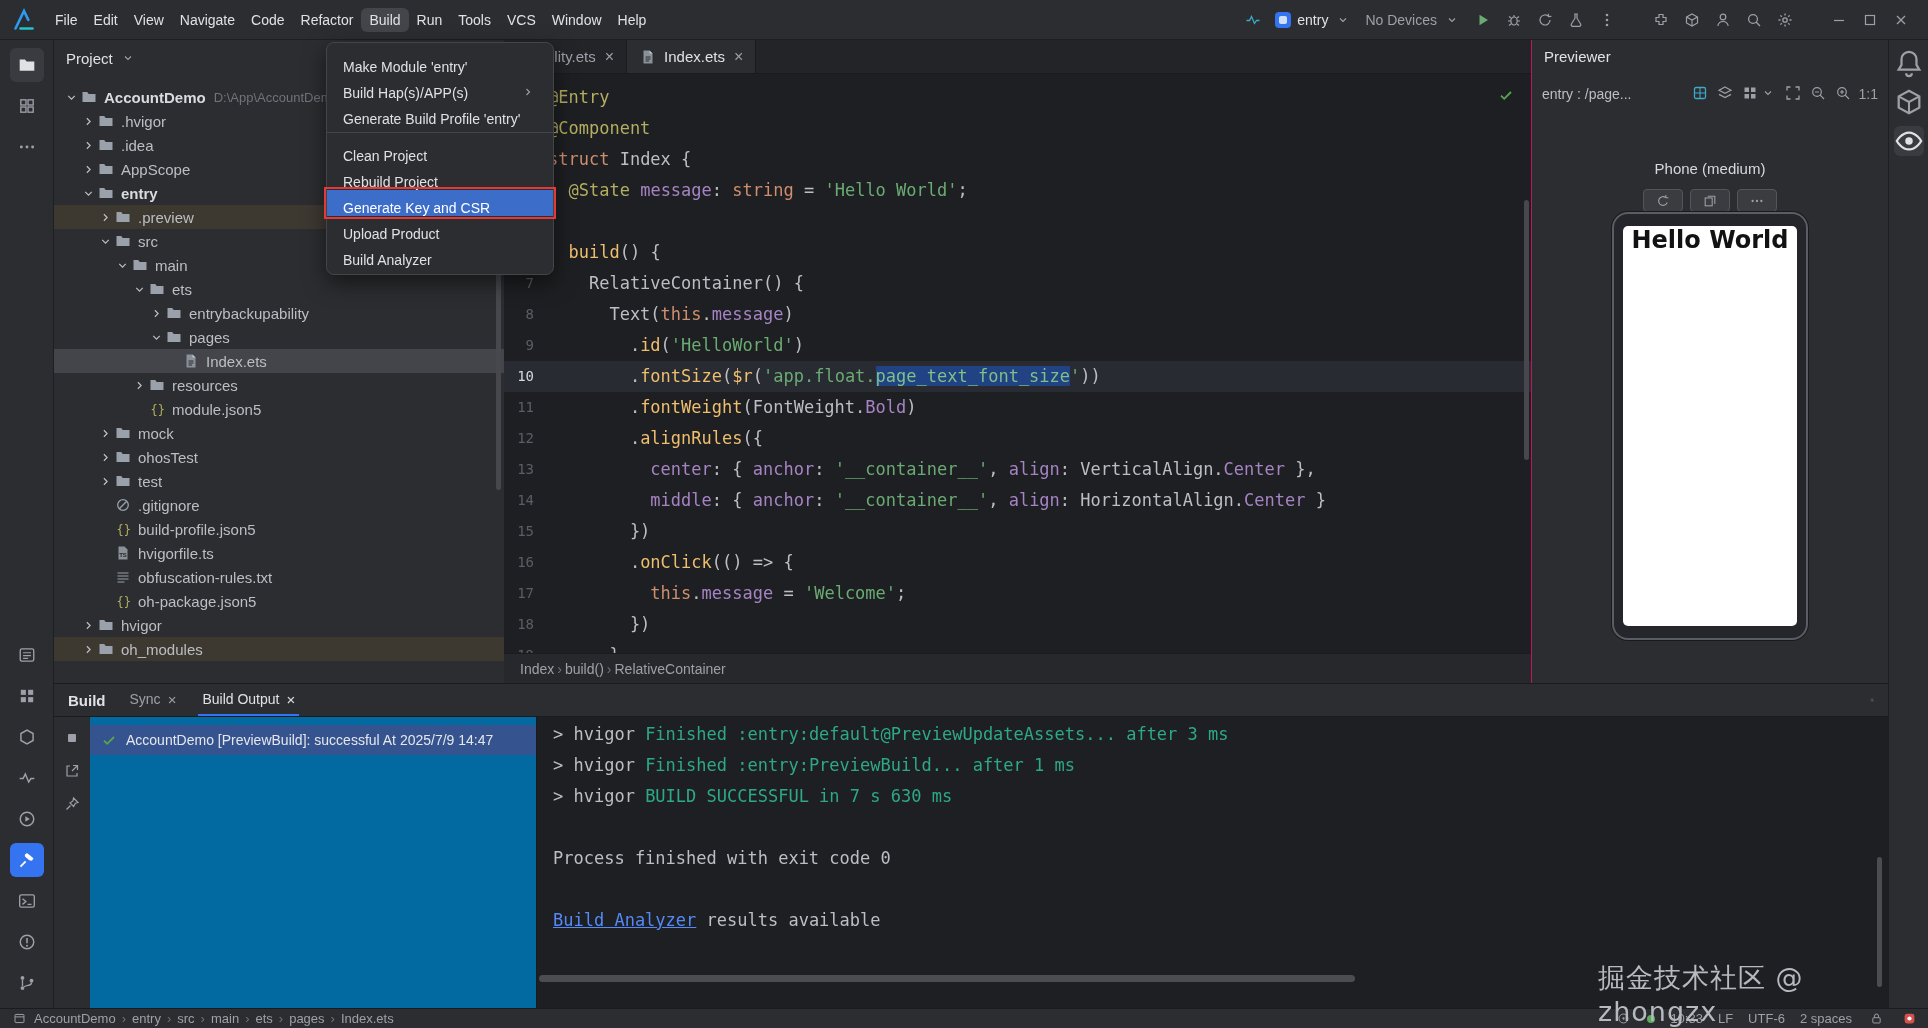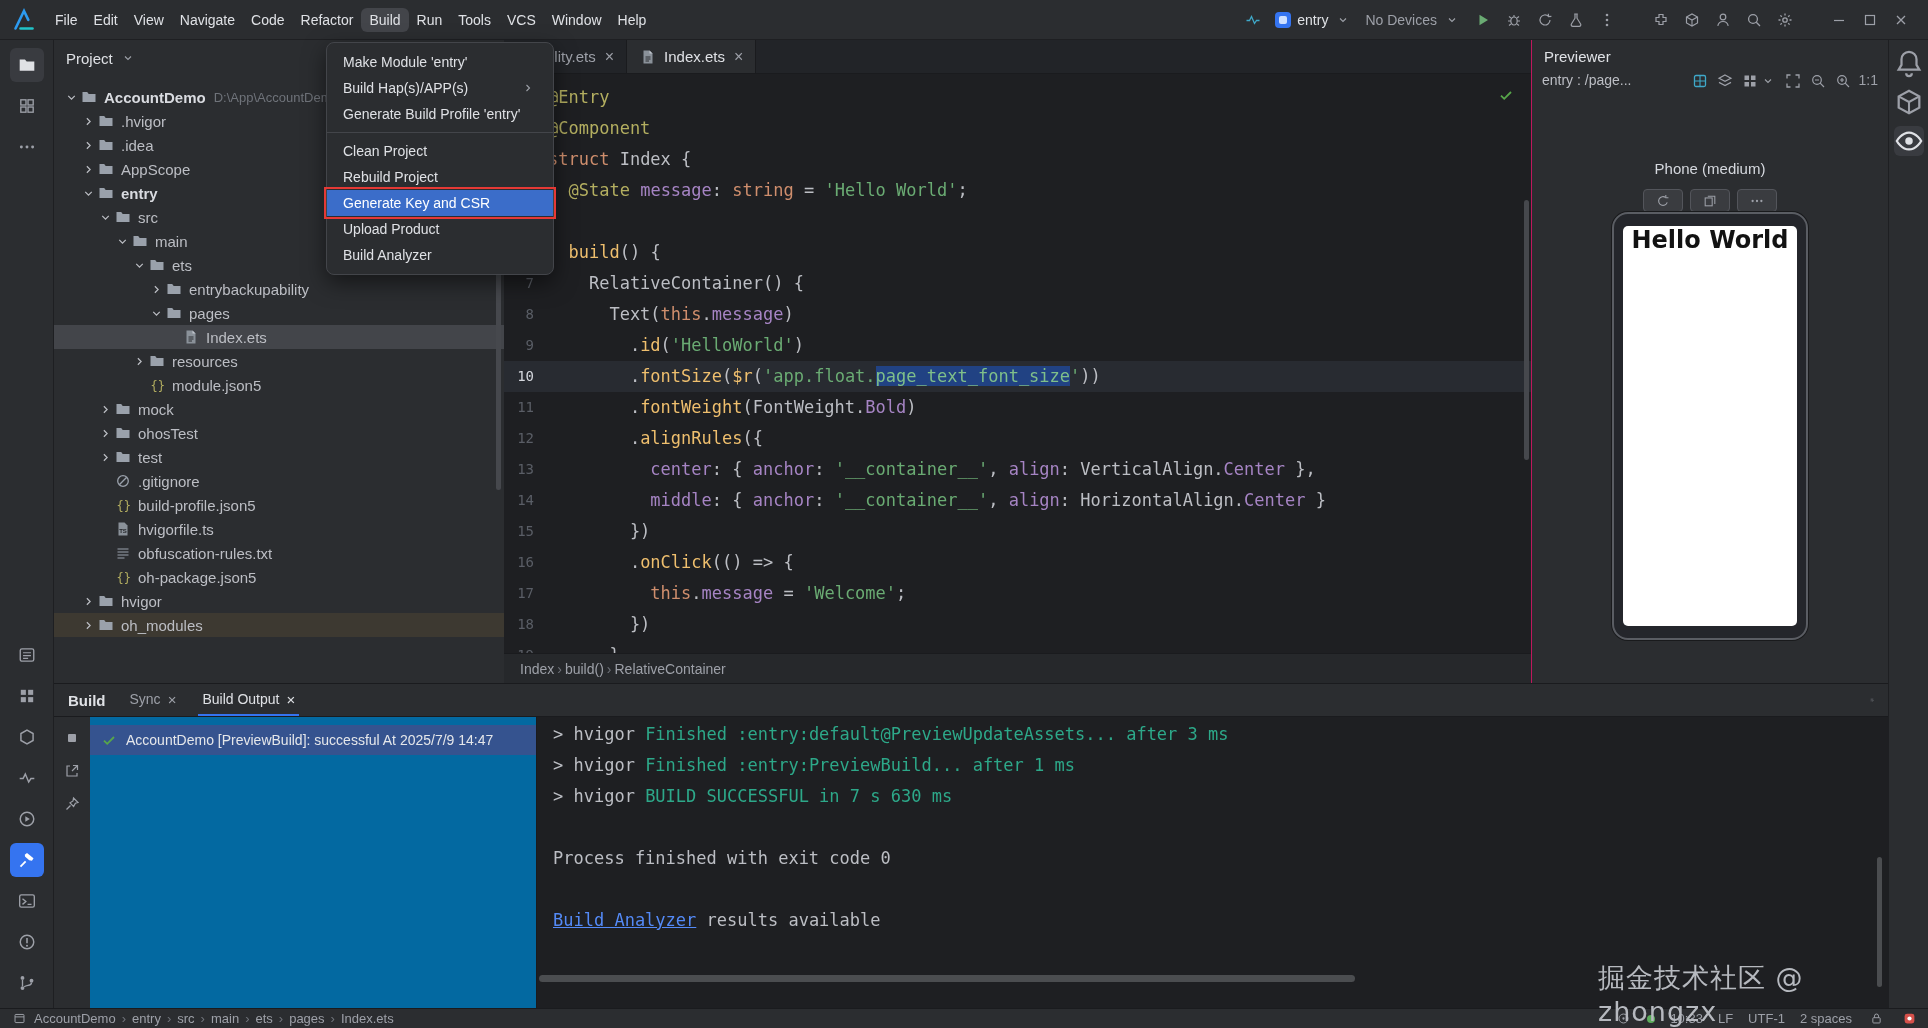--- a/index.html
+++ b/index.html
@@ -67,21 +67,21 @@
   .ss{color:#7FBF8A;background:var(--selection)}
   .crumbs{position:absolute;left:0;right:0;bottom:0;height:30px;background:#26282B;border-top:1px solid #1A1B1E;
           display:flex;align-items:center;gap:3px;padding:0 16px;font-size:14px;color:#9DA0A8}
   .crumb-sep{color:#6F737A}
   .ed-check{position:absolute;top:46px;right:16px;color:#57A64A}
   .ed-scroll{position:absolute;right:2px;top:160px;width:5px;height:260px;border-radius:3px;background:#46484D}
 
   
   .previewer{position:absolute;left:1531px;top:40px;width:357px;height:643px;background:#2B2D30;border-left:1px solid #be185d}
   .prev-title-row{height:32px;display:flex;align-items:center;padding:0 12px;font-size:15px;color:#DFE1E5}
-  .prev-toolbar{height:30px;display:flex;align-items:flex-start;gap:7px;padding:0 10px;font-size:14px;color:#BCBEC4}
+  .prev-toolbar{height:30px;display:flex;align-items:flex-end;gap:7px;padding:0 10px;font-size:14px;color:#BCBEC4}
   .prev-target{margin-right:auto;white-space:nowrap;overflow:hidden}
   .ratio{font-size:14px;color:#9DA0A8}
   .gicon{display:inline-flex;align-items:center}
   .prev-device-label{margin-top:58px;text-align:center;font-size:15px;color:#D5D8DE}
   .prev-btns{display:flex;justify-content:center;gap:7px;margin-top:12px}
   .pbtn{width:40px;height:23px;background:#3A3C40;border:1px solid #53555B;border-radius:4px;display:flex;align-items:center;justify-content:center;color:#9DA0A8}
   .pbtn svg{width:14px;height:14px}
   .phone{position:absolute;top:172px;left:50%;transform:translateX(-50%);width:196px;height:428px;
          border:2px solid #5A5D63;border-radius:16px;background:#24262B;padding:12px 9px;box-shadow:0 0 0 1px #191A1C}
   .screen{width:100%;height:100%;background:#fff;border-radius:5px;display:flex;align-items:flex-start;justify-content:center}
@@ -120,21 +120,21 @@
              display:flex;align-items:center;padding:0 10px;font-size:13px;color:#9DA0A8;z-index:30}
   .sb-crumbs{display:flex;align-items:center;gap:6px;margin-left:6px}
   .sb-sep{color:#6F737A}
   .sb-right{margin-left:auto;display:flex;align-items:center;gap:15px}
   .sb-dot{width:8px;height:8px;border-radius:50%;background:#5CAD5C;display:inline-block}
   .statusbar .ic svg{width:13px;height:13px}
 
   
   .build-menu{position:absolute;left:326px;top:42px;width:228px;background:#2B2D30;border:1px solid #43454A;border-radius:8px;
               padding:6px 0;box-shadow:0 8px 22px rgba(0,0,0,.5);z-index:100}
-  .mi{display:flex;align-items:center;height:26px;padding:0 16px;font-size:14px;color:#DFE1E5;white-space:nowrap}
+  .mi{display:flex;align-items:flex-end;height:26px;padding:0 16px;font-size:14px;color:#DFE1E5;white-space:nowrap}
   .mi .sub{margin-left:auto}
   .mi.sel{background:var(--menu-selected);color:#fff}
   .mi.ann{outline:2px solid var(--annotation-red);outline-offset:1px}
   .mi-sep{height:1px;background:#43454A;margin:5px 0}
 
   .watermark{position:absolute;left:1598px;top:960px;font-size:27px;color:#B6B9BF;letter-spacing:1px;z-index:40;
              font-family:"DejaVu Sans",sans-serif}
 </style>
 </head>
 <body>
@@ -411,20 +411,33 @@
             <svg viewBox="0 0 16 16">
               <path d="M4 6l4 4 4-4" fill="none" stroke="currentColor" stroke-width="1.5"></path>
             </svg>
           </span>
           <span class="ic ">
             <svg viewBox="0 0 16 16">
               <path d="M1.5 3h4.7l1.5 1.9h6.8V13h-13z" fill="currentColor"></path>
             </svg>
           </span>
           <span class="tlabel b">entry</span>
+        </div>
+        <div class="trow exc" style="padding-left:42px">
+          <span class="tchev">
+            <svg viewBox="0 0 16 16">
+              <path d="M6 4l4 4-4 4" fill="none" stroke="currentColor" stroke-width="1.5"></path>
+            </svg>
+          </span>
+          <span class="ic ">
+            <svg viewBox="0 0 16 16">
+              <path d="M1.5 3h4.7l1.5 1.9h6.8V13h-13z" fill="currentColor"></path>
+            </svg>
+          </span>
+          <span class="tlabel">.preview</span>
         </div>
         <div class="trow" style="padding-left:42px">
           <span class="tchev">
             <svg viewBox="0 0 16 16">
               <path d="M4 6l4 4 4-4" fill="none" stroke="currentColor" stroke-width="1.5"></path>
             </svg>
           </span>
           <span class="ic ">
             <svg viewBox="0 0 16 16">
               <path d="M1.5 3h4.7l1.5 1.9h6.8V13h-13z" fill="currentColor"></path>
@@ -891,21 +904,21 @@
     <div class="sb-right" id="sbRight">
         <span class="ic ">
           <svg viewBox="0 0 16 16">
             <circle cx="8" cy="8" r="5.5" fill="none" stroke="currentColor" stroke-width="1.2"></circle>
             <circle cx="8" cy="8" r="1.4" fill="currentColor"></circle>
           </svg>
         </span>
         <span class="sb-dot"></span>
         <span>10:33</span>
         <span>LF</span>
-        <span>UTF-1</span>
+        <span>UTF-6</span>
         <span>2 spaces</span>
         <span class="ic ">
           <svg viewBox="0 0 16 16">
             <rect x="3.5" y="7" width="9" height="6.5" rx="1" fill="none" stroke="currentColor" stroke-width="1.2"></rect>
             <path d="M5.5 7V5a2.5 2.5 0 0 1 5 0v2" fill="none" stroke="currentColor" stroke-width="1.2"></path>
           </svg>
         </span>
         <span class="ic ">
           <svg viewBox="0 0 16 16">
             <rect x="2" y="2" width="12" height="12" rx="3" fill="#D5504A"></rect>

